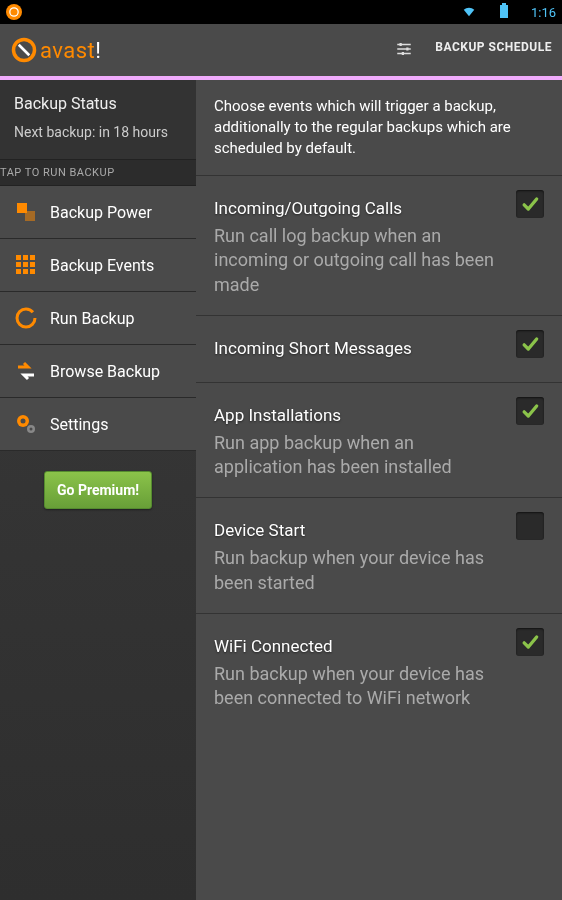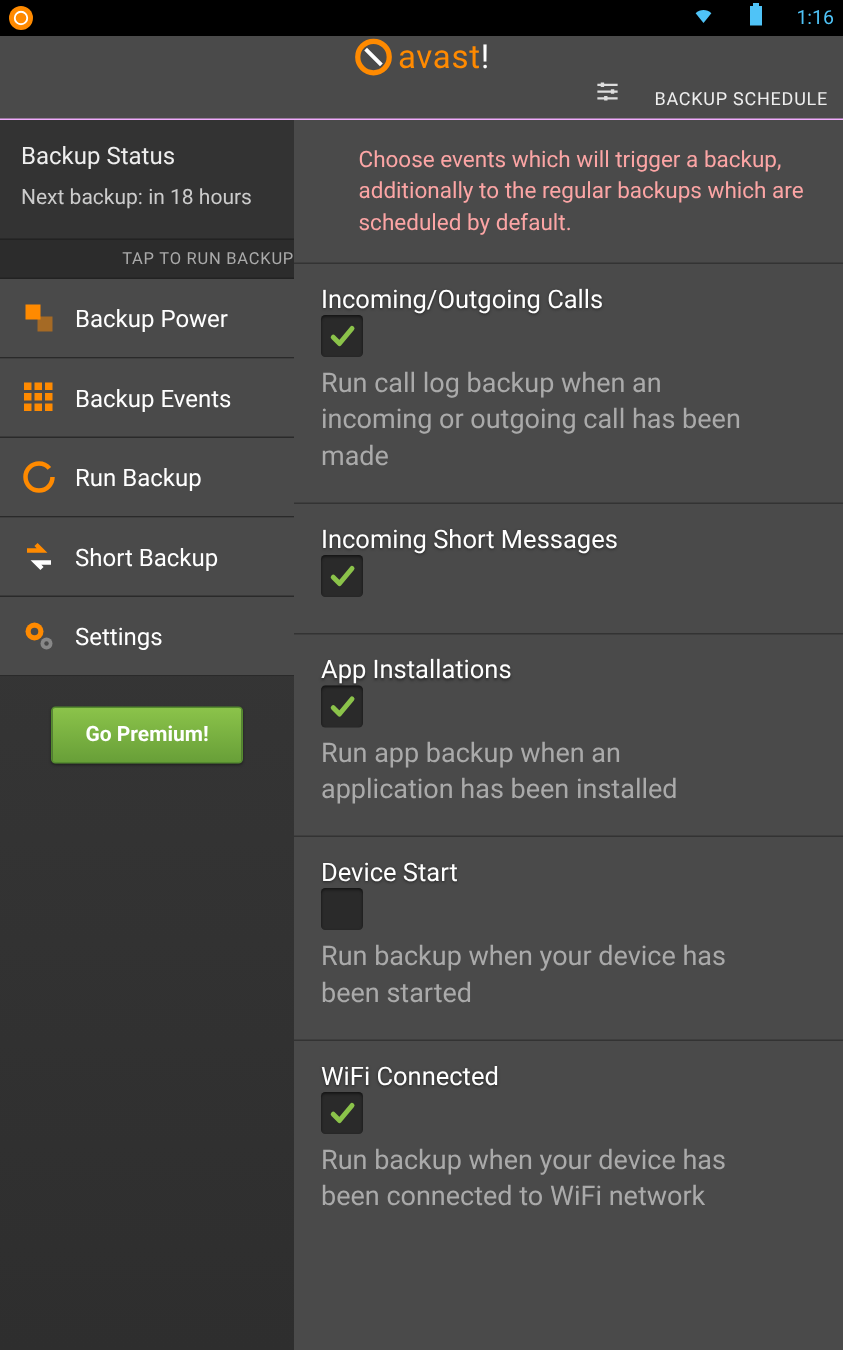--- a/index.html
+++ b/index.html
@@ -25,56 +25,55 @@
   width: 16px; height: 16px; border-radius: 50%;
   background: #ff8a00; display:flex; align-items:center; justify-content:center;
 }
 .status-app-icon svg { width: 10px; height: 10px; }
 .app-bar {
   height: 56px;
   background: #4a4a4a;
   display: flex;
   align-items: center;
   padding: 0 10px;
-  border-bottom: 1px solid #f0abfc;
+  border-bottom: 4px solid #f0abfc;
   box-shadow: 0 2px 4px rgba(0,0,0,0.3);
-  flex-direction: column;
 }
 .logo { display:flex; align-items:center; gap:2px; }
 .logo-icon { width: 28px; height: 28px; }
 .logo-text { font-size: 22px; font-weight: 400; color: #fff; letter-spacing: 0.5px; }
 .logo-text .orange { color: #ff8a00; }
 .app-bar-action {
   margin-left: auto;
   display: flex;
-  align-items: flex-end;
+  align-items: flex-start;
   gap: 21px;
   font-size: 12px;
-  font-weight: normal;
+  font-weight: bold;
   color: #eee;
   letter-spacing: 0.5px;
 }
 .main {
   display: flex;
   height: calc(900px - 24px - 56px);
 }
 .sidebar {
   width: 196px;
   background: linear-gradient(#3a3a3a, #2e2e2e);
   display: flex;
   flex-direction: column;
 }
 .sidebar-status {
   padding: 14px 14px 18px;
   background: #333;
 }
 .sidebar-status-title { font-size: 16px; color: #eee; margin-bottom: 10px; }
 .sidebar-status-next { font-size: 14px; color: #ccc; line-height: 1.3; }
 .sidebar-divider-label {
-  text-align: right;
+  text-align: left;
   font-size: 11px;
   color: #aaa;
   padding: 6px 0;
   border-top: 1px solid #222;
   border-bottom: 1px solid #222;
   background: #2c2c2c;
   letter-spacing: 0.5px;
 }
 .sidebar-item {
   display: flex;
@@ -83,54 +82,52 @@
   padding: 14px 14px;
   background: #4a4a4a;
   border-bottom: 1px solid #2a2a2a;
   font-size: 16px;
   color: #fff;
   cursor: pointer;
 }
 .sidebar-icon { width: 24px; height: 24px; display:flex; align-items:center; justify-content:center; }
 .go-premium {
   margin: 20px auto;
-  width: 128px;
+  width: 108px;
   padding: 10px 4px;
   background: linear-gradient(#8bc34a, #689f38);
   border: 1px solid #558b2f;
   border-radius: 3px;
   text-align: center;
   font-size: 14px;
   font-weight: bold;
   color: #fff;
   cursor: pointer;
   box-shadow: 0 1px 2px rgba(0,0,0,0.4);
 }
 .content {
   flex: 1;
   background: #4a4a4a;
   overflow-y: auto;
 }
 .content-intro {
   padding: 16px 18px;
   font-size: 15px;
-  color: #fca5a5;
+  color: #ffffff;
   line-height: 1.4;
-  margin-left: 25px;
 }
 .event-item {
   padding: 14px 18px 18px;
   border-top: 1px solid #333;
 }
 .event-header {
   display: flex;
-  align-items: flex-start;
+  align-items: flex-end;
   justify-content: space-between;
   margin-bottom: 6px;
-  flex-direction: column;
 }
 .event-title {
   font-size: 17px;
   color: #fff;
   text-shadow: 0 1px 2px rgba(0,0,0,0.5);
 }
 .event-desc {
   font-size: 18px;
   color: #aaa;
   line-height: 1.35;
@@ -245,21 +242,21 @@
       <span>Run Backup</span>
     </div>
 
     <div class="sidebar-item">
       <span class="sidebar-icon">
         <svg viewBox="0 0 24 24">
             <path d="M4 8 L14 8 L10 4" fill="none" stroke="#ff8a00" stroke-width="3"></path>
             <path d="M20 16 L10 16 L14 20" fill="none" stroke="#fff" stroke-width="3"></path>
           </svg>
       </span>
-      <span>Short Backup</span>
+      <span>Browse Backup</span>
     </div>
 
     <div class="sidebar-item">
       <span class="sidebar-icon">
         <svg viewBox="0 0 24 24">
             <circle cx="9" cy="9" r="6" fill="#ff8a00"></circle>
             <circle cx="9" cy="9" r="2.5" fill="#4a4a4a"></circle>
             <circle cx="17" cy="17" r="4" fill="#888"></circle>
             <circle cx="17" cy="17" r="1.5" fill="#4a4a4a"></circle>
           </svg>

